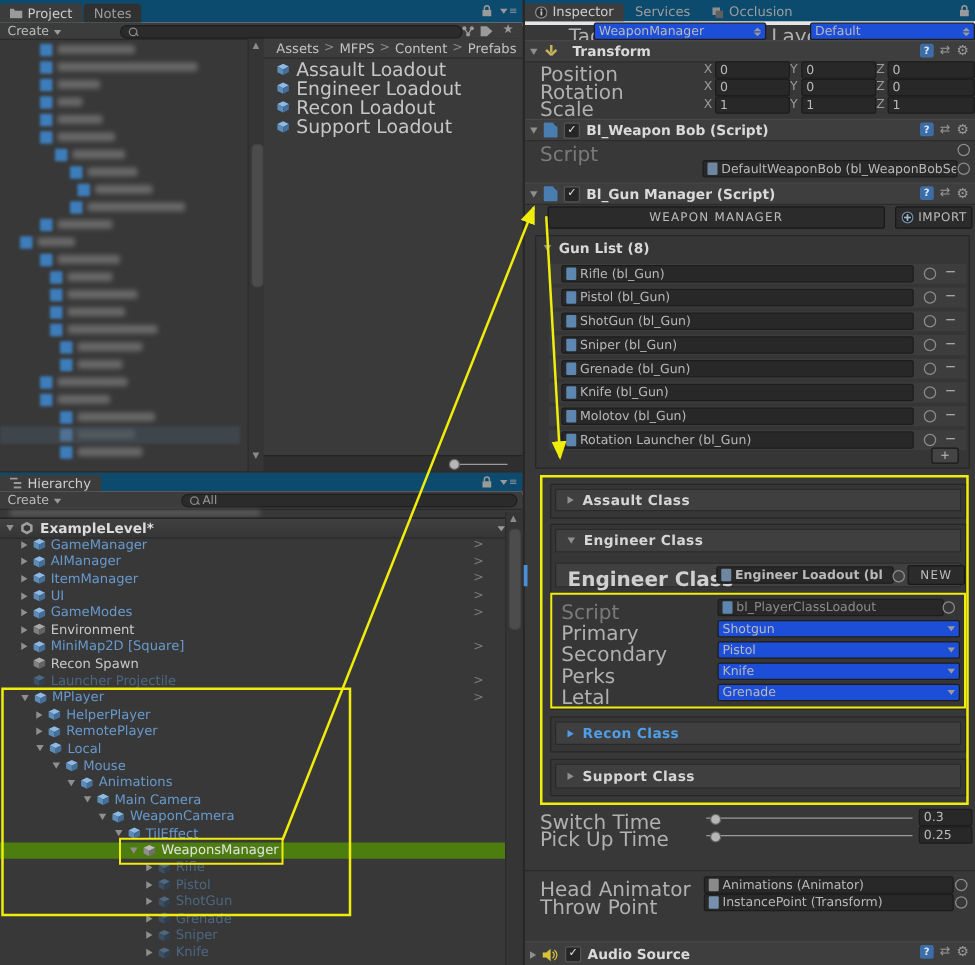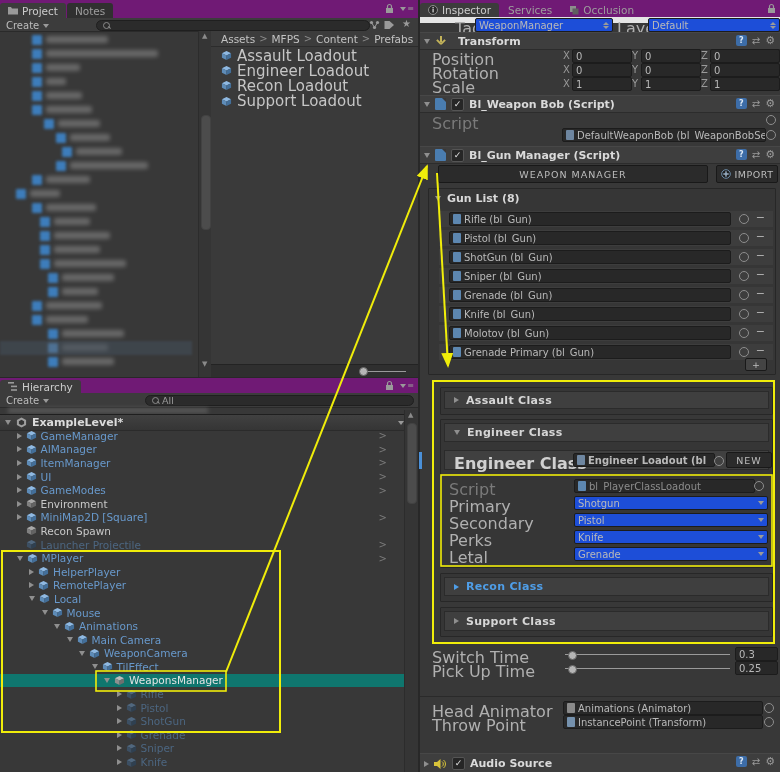--- a/index.html
+++ b/index.html
@@ -2,21 +2,21 @@
 <html><head>
 <meta charset="utf-8">
 <style>
   html,body{margin:0;padding:0}
   body{position:relative;width:780px;height:772px;background:#282828;overflow:hidden;
        font-family:"DejaVu Sans",sans-serif;font-size:11px;color:#b8b8b8;}
   .abs{position:absolute}
   .panel{position:absolute;background:#383838;overflow:hidden}
 
   
-  .tabbar{position:absolute;left:0;right:0;top:0;background:#701a75;border-bottom:6px solid #e5e5e5;display:flex;align-items:flex-end}
+  .tabbar{position:absolute;left:0;right:0;top:0;background:#0c4a6e;border-bottom:3px solid #e5e5e5;display:flex;align-items:flex-end}
   .tab{height:15px;display:flex;align-items:center;gap:4px;padding:0 8px;font-size:10.5px;color:#9d9d9d;background:#303030;border-radius:3px 3px 0 0;margin-right:1px;white-space:nowrap}
   .tab.active{background:#3c3c3c;color:#cdcdcd}
   .winicons{position:absolute;right:4px;top:3px;display:flex;gap:6px;align-items:center}
 
   
   .toolbar{position:absolute;left:0;right:0;background:#3c3c3c;border-bottom:1px solid #2a2a2a}
   .createbtn{position:absolute;left:6px;top:2px;font-size:10px;color:#bcbcbc;display:flex;align-items:center;gap:4px}
   .pill{position:absolute;background:#2b2b2b;border:1px solid #1f1f1f;border-radius:8px;height:9px;display:flex;align-items:center;gap:3px;padding:0 6px;font-size:9.5px;color:#9a9a9a}
   .mag{width:5px;height:5px;border:1px solid #8a8a8a;border-radius:50%;position:relative;flex:0 0 auto}
   .mag::after{content:"";position:absolute;left:4px;top:4px;width:3px;height:1px;background:#8a8a8a;transform:rotate(45deg)}
@@ -70,21 +70,21 @@
 
   
   .ubtn{position:absolute;background:#2b2b2b;border:1px solid #191919;border-radius:2px;color:#bdbdbd;display:flex;align-items:center;justify-content:center;font-size:9.5px;letter-spacing:1px}
 
   
   .strack{position:absolute;height:1px;background:#9a9a9a}
   .sthumb{position:absolute;width:7px;height:7px;background:#b6b6b6;border:1px solid #646464;border-radius:50%;top:-3.5px}
 
   
   .hrow{position:relative;height:13.6px;display:flex;align-items:center;gap:4px;overflow:hidden}
-  .hrow.sel{background:#0f766e}
+  .hrow.sel{background:#4d7c0f}
   .hlabel{font-size:10.5px;white-space:nowrap}
   .hlabel.prefab{color:#6899cc}
   .hlabel.prefab-dim{color:#4c6681}
   .hlabel.normal{color:#c8c8c8}
   .hlabel.selected{color:#e4e4e4}
   .cicon{width:11px;height:11px;flex:0 0 auto;display:inline-block}
   .chev{position:absolute;right:18px;color:#7a7a7a;font-size:10px}
 
   
   .trow{position:relative;height:14px}
@@ -812,21 +812,21 @@
           <div class="objfield gfield">
             <span class="scripticon-sm"></span>
             <span>Molotov (bl_Gun)</span>
           </div>
           <span class="picker"></span>
           <span class="minusbtn">−</span>
         </div>
         <div class="grow">
           <div class="objfield gfield">
             <span class="scripticon-sm"></span>
-            <span>Grenade Primary (bl_Gun)</span>
+            <span>Rotation Launcher (bl_Gun)</span>
           </div>
           <span class="picker"></span>
           <span class="minusbtn">−</span>
         </div>
       </div>
     <div class="ubtn" style="right:8px;bottom:3px;width:20px;height:11px;letter-spacing:0;background:#444">
         <span>+</span>
       </div>
   </div>
 

